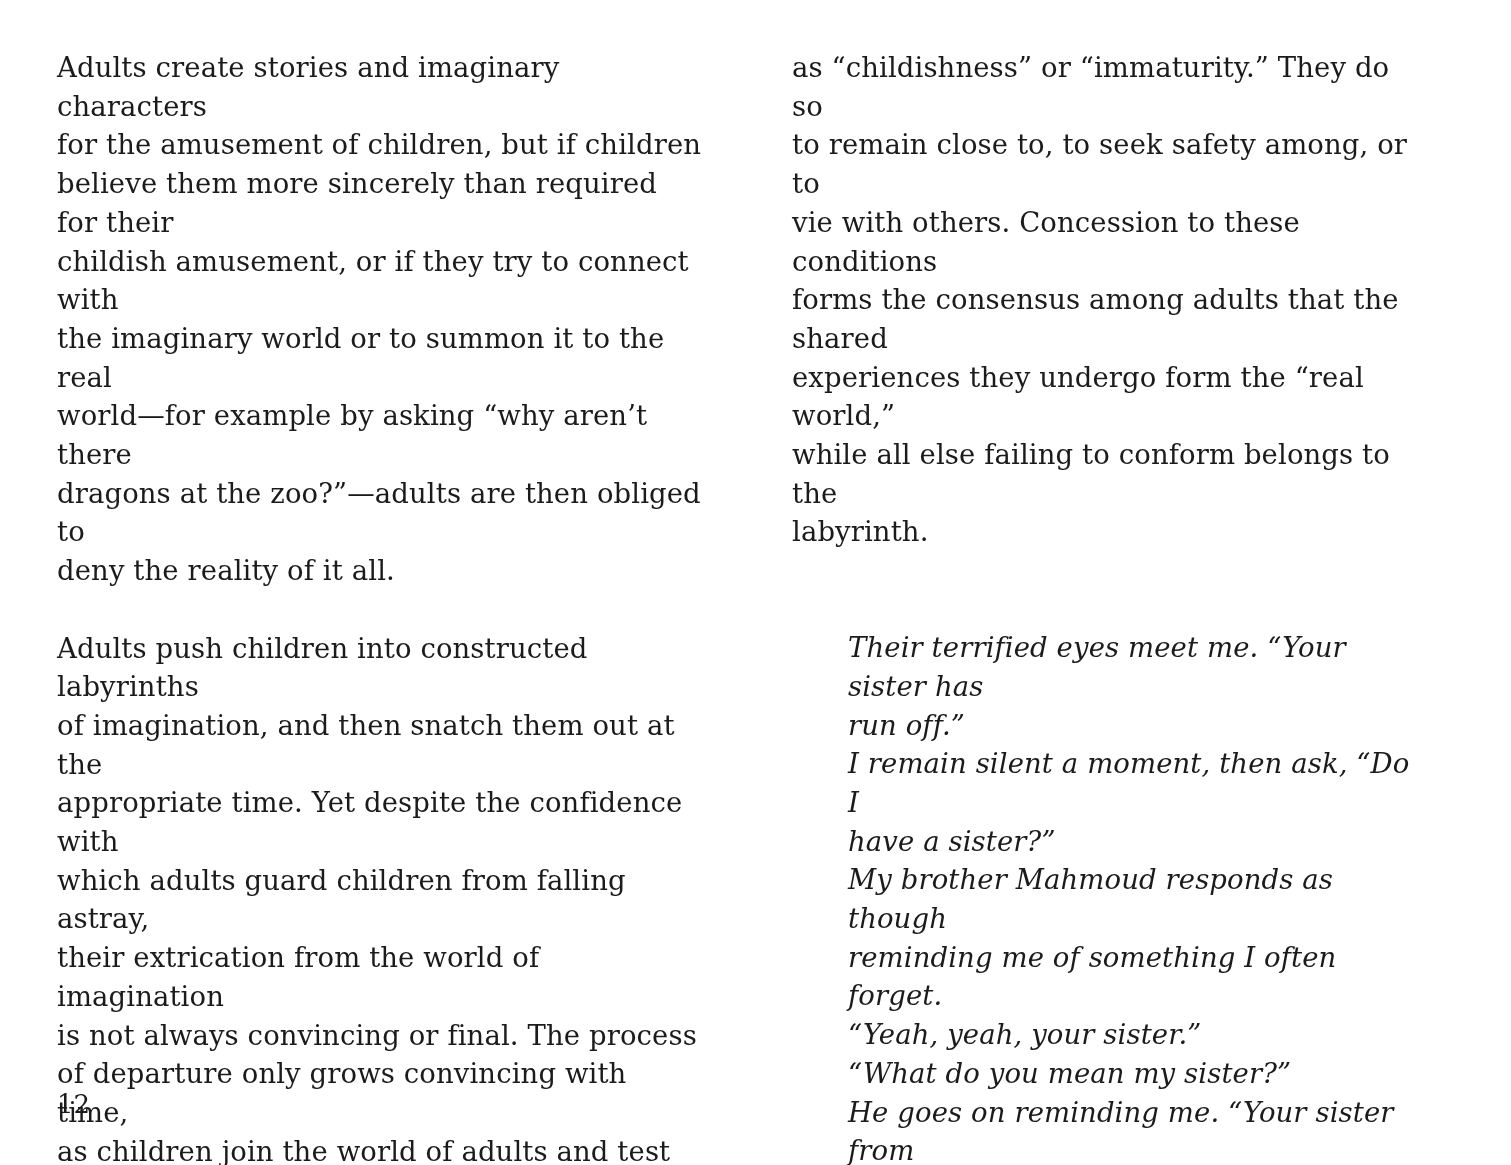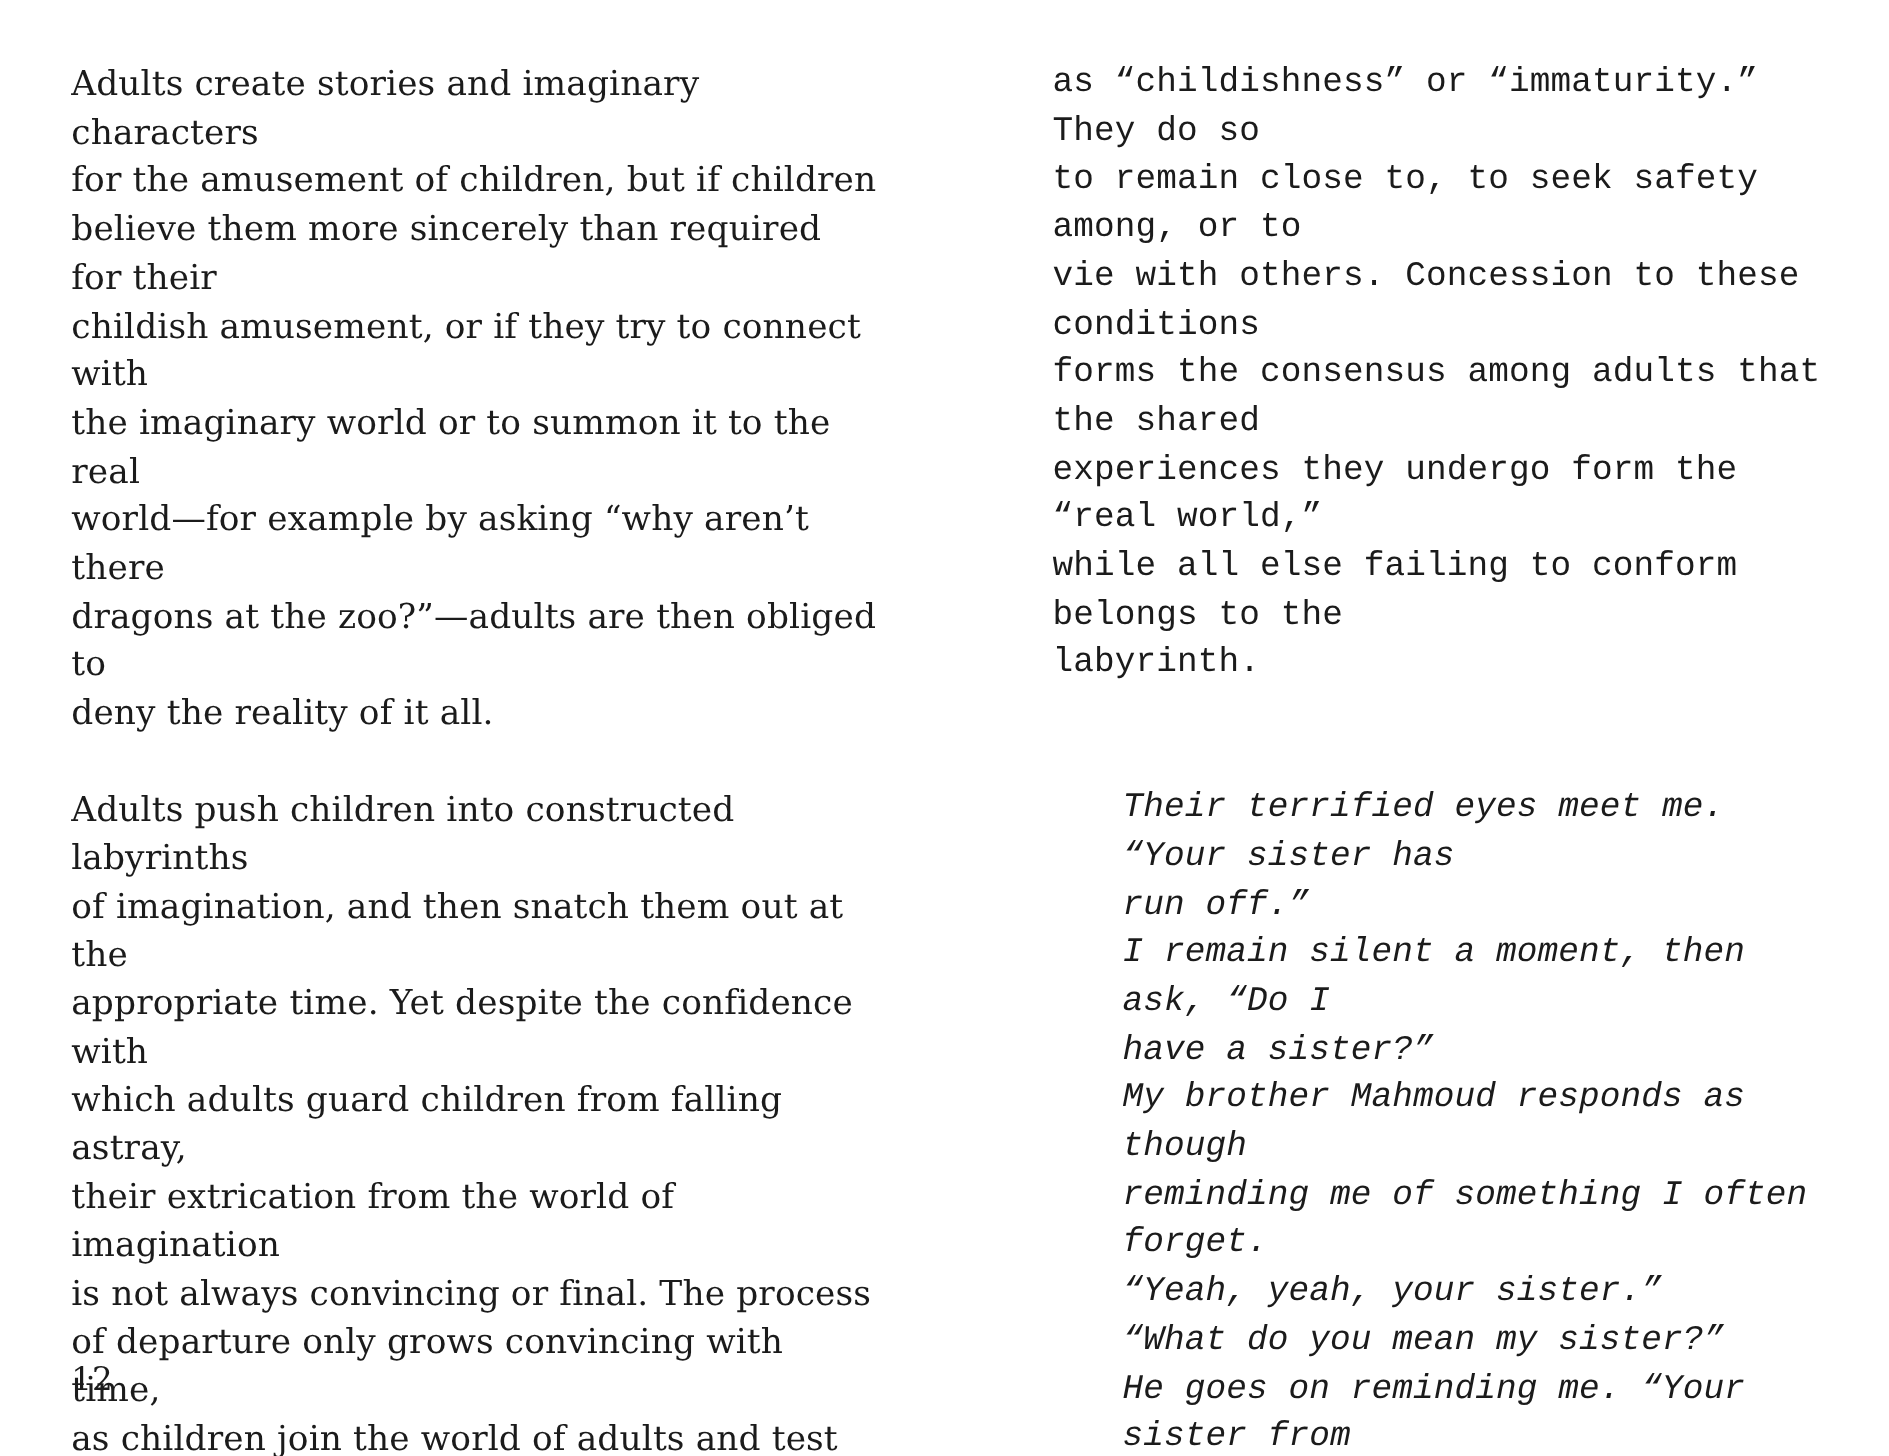--- a/index.html
+++ b/index.html
@@ -18,23 +18,22 @@
   .page {
     position: absolute;
     top: 0;
     height: 1165px;
   }
   .page-left {
     left: 57px;
     width: 645px;
   }
   .page-right {
-    left: 842px;
+    left: 792px;
     width: 635px;
-    font-family: Liberation Mono, monospace;
   }
   .page-text {
     padding-top: 48px;
     font-size: 27.5px;
     line-height: 38.7px;
     letter-spacing: 0.1px;
   }
   .page-text p {
     margin: 0;
     white-space: pre-line;

